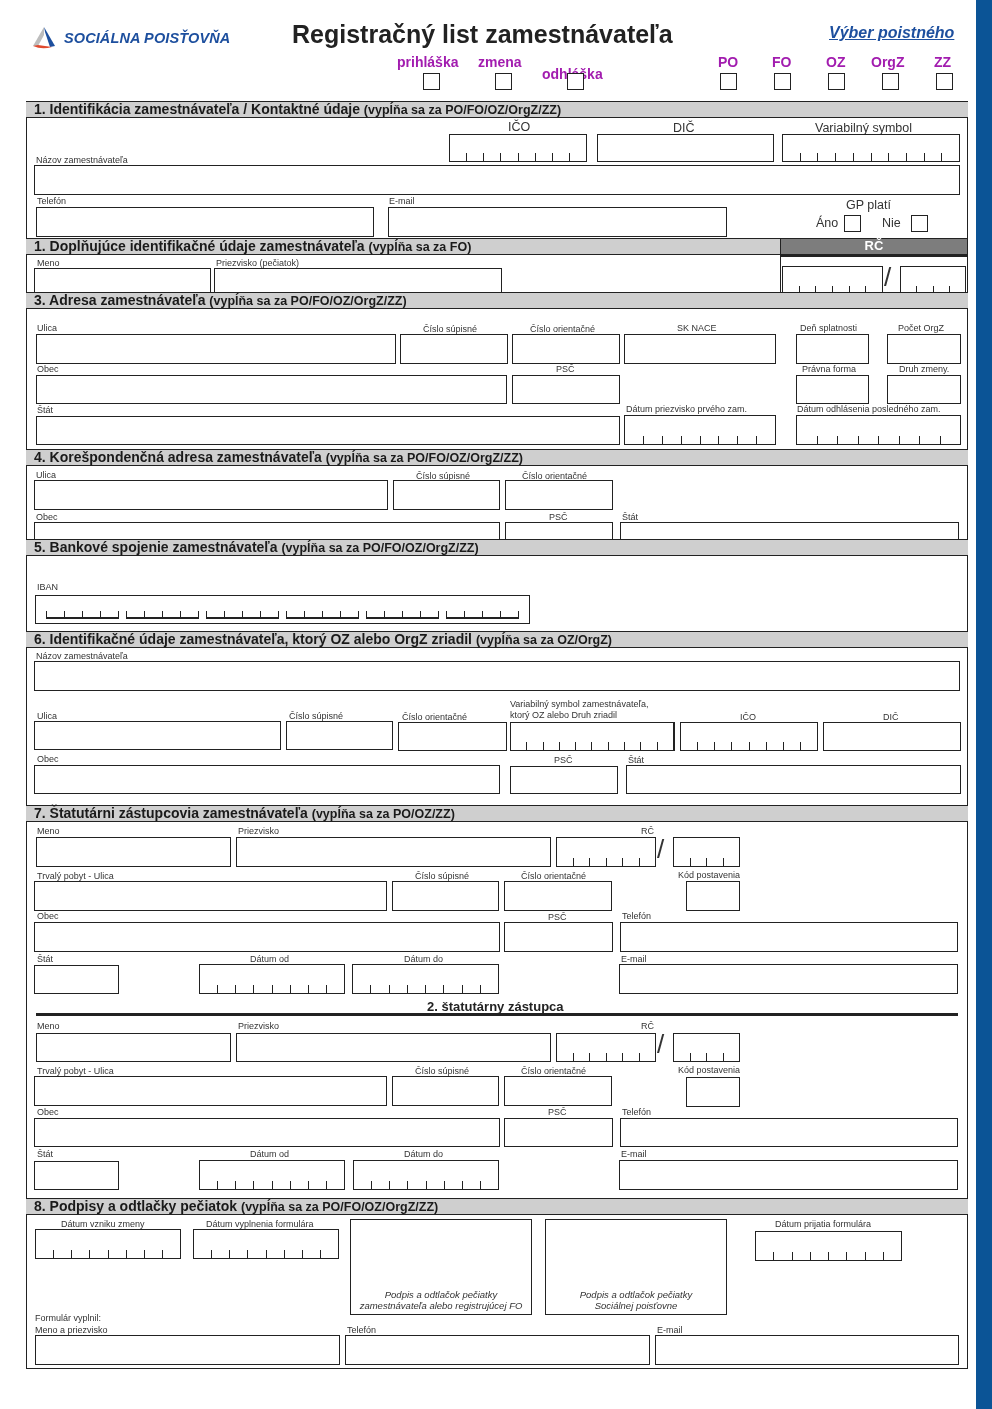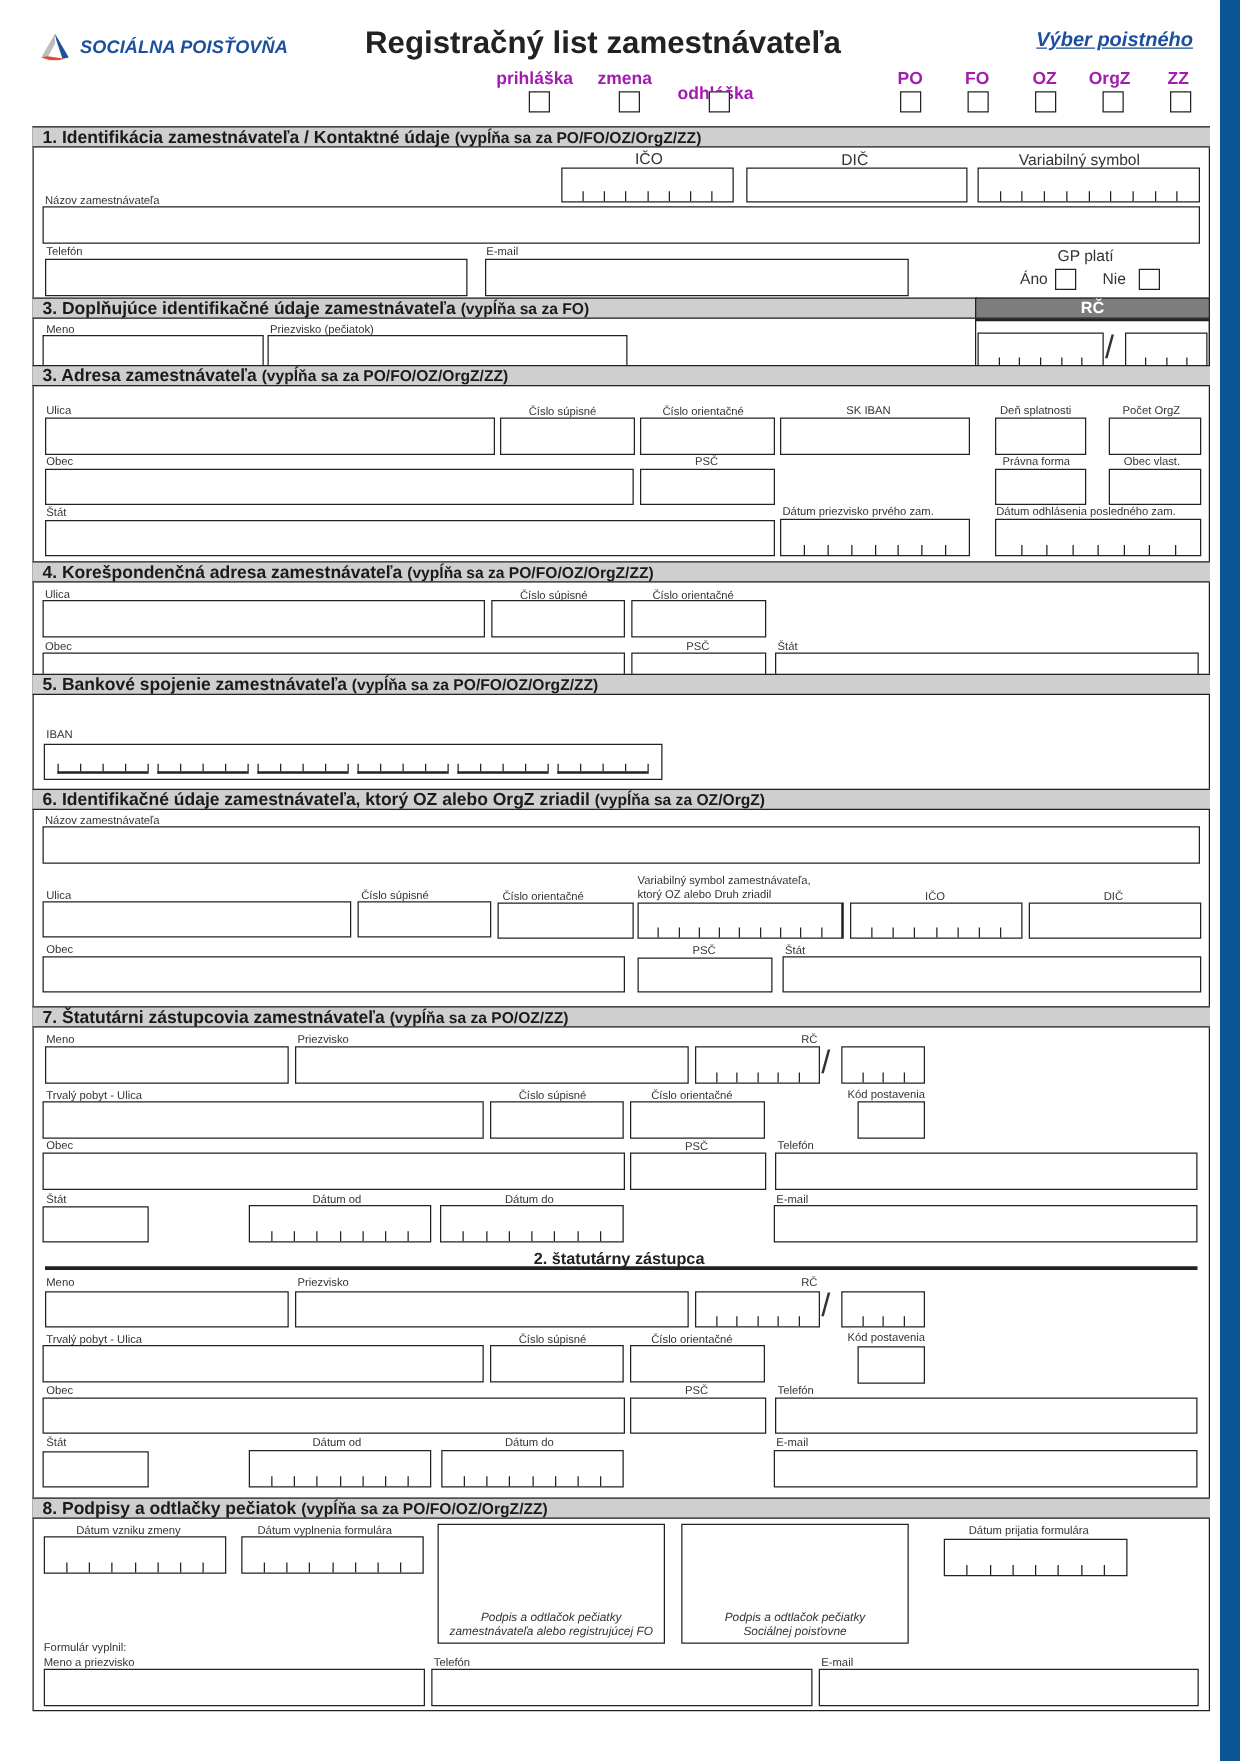--- a/index.html
+++ b/index.html
@@ -100,21 +100,21 @@
 <span class="lbl" style="left:37px;top:196px">Telefón</span>
 <div class="box" style="left:36px;top:207px;width:338px;height:30px"></div>
 <span class="lbl" style="left:389px;top:196px">E-mail</span>
 <div class="box" style="left:388px;top:207px;width:339px;height:30px"></div>
 <span class="lbl lbl-m" style="left:846px;top:198px">GP platí</span>
 <span class="lbl lbl-m" style="left:816px;top:216px">Áno</span>
 <div class="cb" style="left:844px;top:215px"></div>
 <span class="lbl lbl-m" style="left:882px;top:216px">Nie</span>
 <div class="cb" style="left:911px;top:215px"></div>
 
-<div class="sec-head" style="top:238px;width:756px"><span>3.  Doplňujúce identifikačné údaje zamestnávateľa</span> <span class="sub">(vypĺňa sa za FO)</span></div>
+<div class="sec-head" style="top:238px;width:756px"><span>1.  Doplňujúce identifikačné údaje zamestnávateľa</span> <span class="sub">(vypĺňa sa za FO)</span></div>
 <div class="rc-head">RČ</div>
 <div class="abs" style="left:780px;top:255px;width:188px;height:44px;border:1.2px solid #222;border-top:2px solid #222"></div>
 <span class="lbl" style="left:37px;top:258px">Meno</span>
 <div class="box" style="left:34px;top:268px;width:177px;height:30px"></div>
 <span class="lbl" style="left:216px;top:258px">Priezvisko (pečiatok)</span>
 <div class="box" style="left:214px;top:268px;width:288px;height:30px"></div>
 <div class="box" style="left:782px;top:266px;width:101px;height:29px">
     <div class="ticks">
       <span></span>
       <span></span>
@@ -134,33 +134,33 @@
     </div>
   </div>
 
 <div class="sec-head" style="top:292px"><span>3.  Adresa zamestnávateľa</span> <span class="sub">(vypĺňa sa za PO/FO/OZ/OrgZ/ZZ)</span></div>
 <span class="lbl" style="left:37px;top:323px">Ulica</span>
 <div class="box" style="left:36px;top:334px;width:360px;height:30px"></div>
 <span class="lbl" style="left:423px;top:324px">Číslo súpisné</span>
 <div class="box" style="left:400px;top:334px;width:108px;height:30px"></div>
 <span class="lbl" style="left:530px;top:324px">Číslo orientačné</span>
 <div class="box" style="left:512px;top:334px;width:108px;height:30px"></div>
-<span class="lbl" style="left:677px;top:323px">SK IBAN</span>
+<span class="lbl" style="left:677px;top:323px">SK NACE</span>
 <div class="box" style="left:624px;top:334px;width:152px;height:30px"></div>
 <span class="lbl" style="left:800px;top:323px">Deň splatnosti</span>
 <div class="box" style="left:796px;top:334px;width:73px;height:30px"></div>
 <span class="lbl" style="left:898px;top:323px">Počet OrgZ</span>
 <div class="box" style="left:887px;top:334px;width:74px;height:30px"></div>
 <span class="lbl" style="left:37px;top:364px">Obec</span>
 <div class="box" style="left:36px;top:375px;width:471px;height:29px"></div>
 <span class="lbl" style="left:556px;top:364px">PSČ</span>
 <div class="box" style="left:512px;top:375px;width:108px;height:29px"></div>
 <span class="lbl" style="left:802px;top:364px">Právna forma</span>
 <div class="box" style="left:796px;top:375px;width:73px;height:29px"></div>
-<span class="lbl" style="left:899px;top:364px">Obec vlast.</span>
+<span class="lbl" style="left:899px;top:364px">Druh zmeny.</span>
 <div class="box" style="left:887px;top:375px;width:74px;height:29px"></div>
 <span class="lbl" style="left:37px;top:405px">Štát</span>
 <div class="box" style="left:36px;top:416px;width:584px;height:29px"></div>
 <span class="lbl" style="left:626px;top:404px">Dátum priezvisko prvého zam.</span>
 <div class="box" style="left:624px;top:415px;width:152px;height:30px">
     <div class="ticks">
       <span></span>
       <span></span>
       <span></span>
       <span></span>

